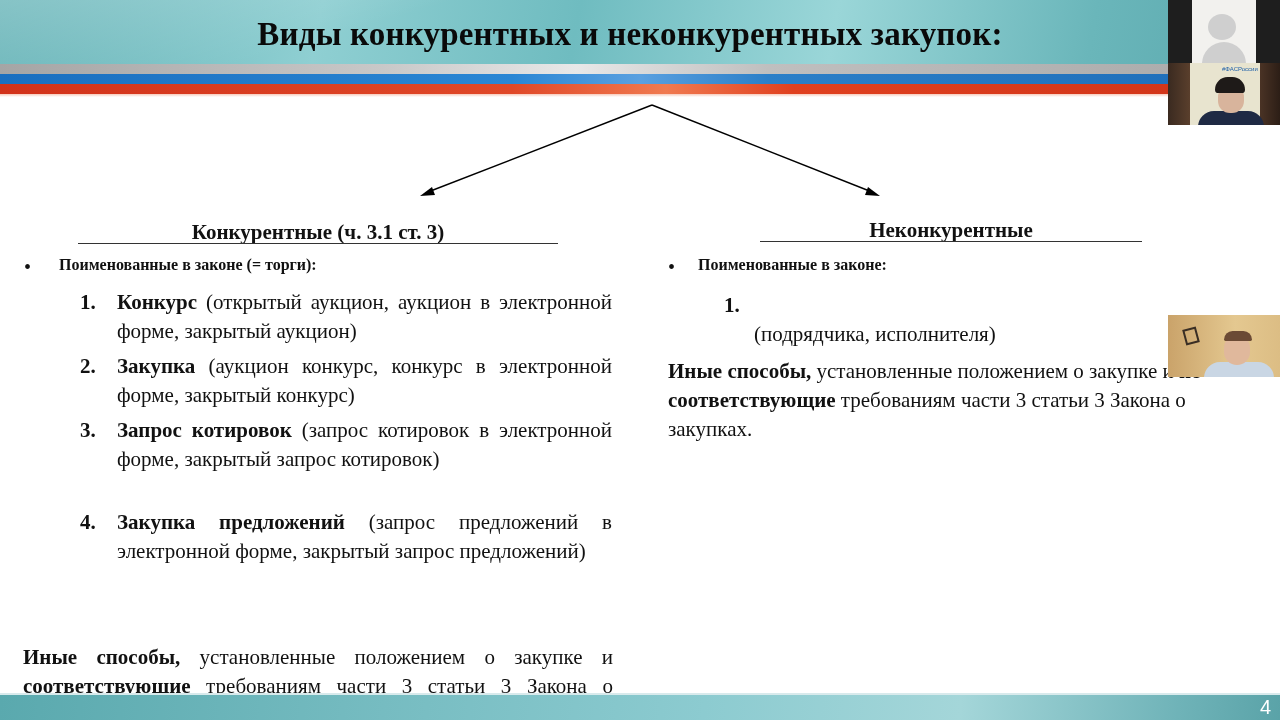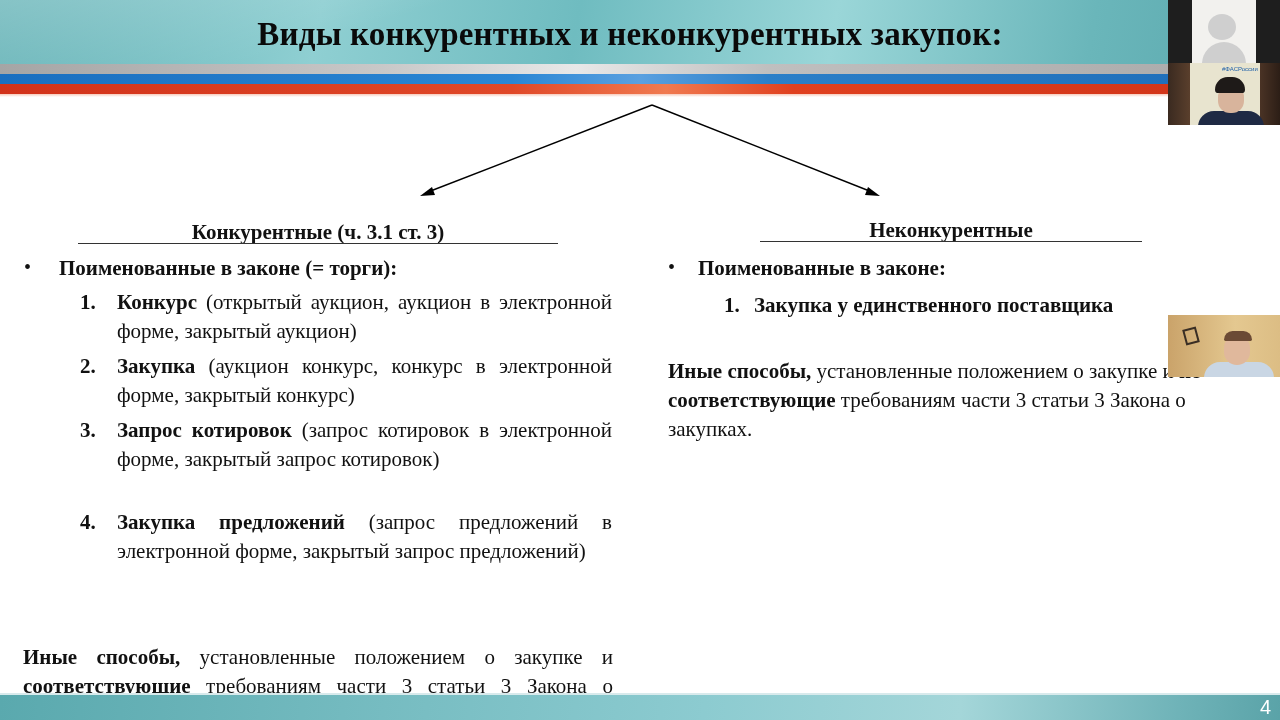--- a/index.html
+++ b/index.html
@@ -14,21 +14,21 @@
   .stripe { position:absolute; left:0; width:1280px; }
   .s-gray { top:64px; height:10px; background:linear-gradient(90deg,#a5a5a5,#c8c8c8 30%,#e8e8e8 45%,#bfbfbf 60%,#a8a8a8); }
   .s-blue { top:74px; height:10px; background:linear-gradient(90deg,#1a6fc0,#2a86d4 40%,#5aa0e0 50%,#2b7fc8 60%,#1d6cb8); }
   .s-red { top:84px; height:10px; background:linear-gradient(90deg,#d2321a,#e04828 40%,#f07a50 52%,#e0401f 62%,#cf3318); }
   .s-fade { top:94px; height:3px; background:linear-gradient(180deg,rgba(240,150,120,0.5),rgba(255,255,255,0)); }
 
   .arrows { position:absolute; left:380px; top:95px; width:540px; height:110px; }
   .col-title { position:absolute; font-weight:bold; font-size:21px; text-align:center; }
   .col-line { position:absolute; height:1px; background:#333; }
 
-  .bullet-row { position:absolute; font-weight:bold; font-size:21px; }
+  .bullet-row { position:absolute; font-weight:bold; font-size:16px; }
   .bullet-dot { position:absolute; font-size:20px; }
 
   .item { position:absolute; font-size:21px; line-height:29px; text-align:justify; text-align-last:left; }
   .item .num { position:absolute; left:-37px; font-weight:bold; }
   .item b { font-weight:bold; }
 
   .para { position:absolute; font-size:21px; line-height:29px; text-align:justify; }
 
   .footer { position:absolute; left:0; top:695px; width:1280px; height:25px;
             background:linear-gradient(95deg,#5aa9ae 0%,#76bcc1 30%,#8ccbd0 55%,#a4d6d9 75%,#6fb3b8 92%,#5aa3a8 100%); }
@@ -97,21 +97,21 @@
   <b>Иные способы,</b><span> установленные положением о закупке и </span><b>соответствующие</b><span> требованиям части 3 статьи 3 Закона о закупках, если указаны как конкурентные.</span>
 </div>
 
 <div class="col-title" style="left:760px; top:218px; width:382px;">Неконкурентные</div>
 <div class="col-line" style="left:760px; top:241px; width:382px;"></div>
 
 <div class="bullet-dot" style="left:668px; top:256px;">•</div>
 <div class="bullet-row" style="left:698px; top:256px;">Поименованные в законе:</div>
 
 <div class="item" style="left:754px; top:291px; width:430px; text-align:left;">
-  <span class="num" style="left:-30px;">1.</span><b>Закупка у единственного поставщика</b><br>
+  <span class="num" style="left:-30px;">1.</span><br><span>(подрядчика, исполнителя)</span>
 </div>
 
 <div class="para" style="left:668px; top:357px; width:535px; text-align:left;">
   <b>Иные способы,</b><span> установленные положением о закупке и </span><b>не соответствующие</b><span> требованиям части 3 статьи 3 Закона о закупках.</span>
 </div>
 
 <div class="footer-top"></div>
 <div class="footer"></div>
 <div class="page-num">4</div>
 

